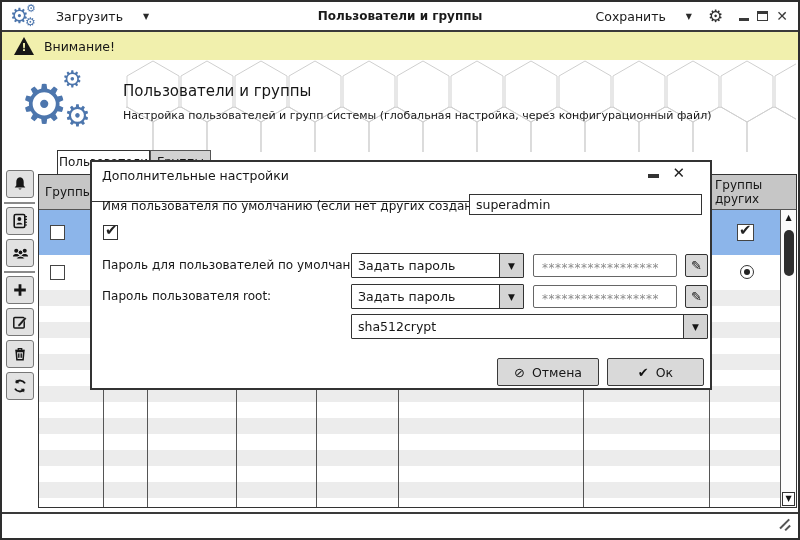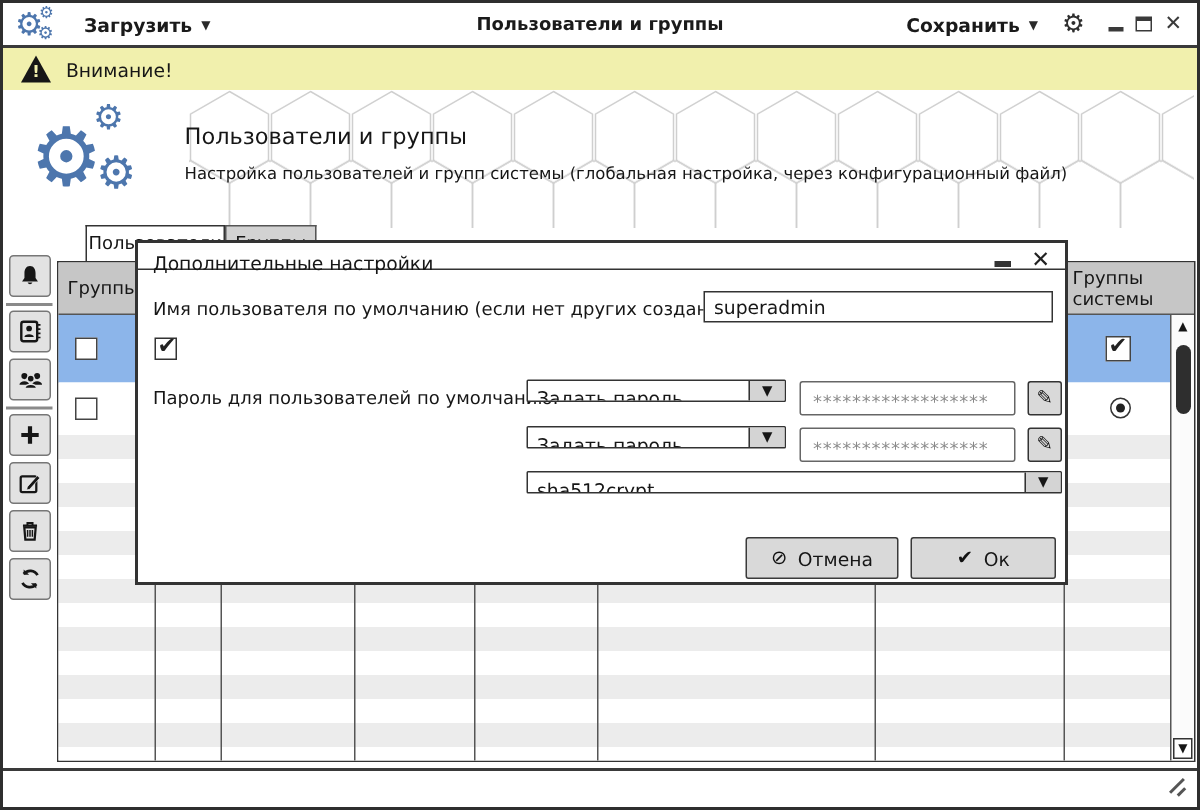--- a/index.html
+++ b/index.html
@@ -4,21 +4,21 @@
 <style>
   * { margin:0; padding:0; box-sizing:border-box; }
   html,body { width:800px; height:540px; font-family:"DejaVu Sans","Liberation Sans",sans-serif; background:#fff; }
   .window { position:relative; width:800px; height:540px; border:2px solid #2e2e2e; background:#fff; overflow:hidden; }
 
   
   .toolbar { position:absolute; left:0; top:0; width:100%; height:30px; background:#fff; border-bottom:2px solid #3a3a3a; }
   .tb-left { position:absolute; left:8px; top:0; height:28px; display:flex; align-items:center; gap:14px; }
   .tb-title { position:absolute; left:0; right:0; top:0; height:28px; display:flex; align-items:center; justify-content:center; font-size:12px; font-weight:700; color:#1a1a1a; }
   .tb-right { position:absolute; right:10px; top:0; height:28px; display:flex; align-items:center; gap:16px; }
-  .menu-item { display:flex; align-items:center; gap:6px; font-size:12.5px; color:#1a1a1a; cursor:default;font-weight:bold; }
+  .menu-item { display:flex; align-items:center; gap:20px; font-size:12.5px; color:#1a1a1a; cursor:default; }
   .dd-arrow { font-size:8px; color:#2a2a2a; }
   .gearlogo { position:relative; width:32px; height:27px; color:#4d76ad; }
   .gearlogo span { position:absolute; line-height:1; }
   .g-big { font-size:21px; left:0; top:3px; }
   .g-sm1 { font-size:11px; left:16px; top:0; }
   .g-sm2 { font-size:12px; left:15px; top:13px; }
   .settings-gear { font-size:17px; color:#2e2e2e; line-height:1; }
   .winctl { display:flex; align-items:center; gap:8px; }
   .ic-min { width:10px; height:3px; background:#3a3a3a; margin-top:6px; }
   .ic-max { width:11px; height:10px; border:1.5px solid #3a3a3a; border-top:3.5px solid #3a3a3a; }
@@ -63,29 +63,29 @@
   .cb-checked i { position:absolute; left:1px; top:-4px; font-style:normal; font-size:15px; font-weight:700; color:#222; }
   .radio { position:absolute; width:14px; height:14px; border:1.6px solid #333; border-radius:50%; background:#fff; }
   .radio i { position:absolute; left:2.6px; top:2.6px; width:6px; height:6px; background:#222; border-radius:50%; }
   .vscroll { position:absolute; right:0; top:35px; bottom:0; width:16px; background:#fbfbfb; border-left:1.2px solid #555; }
   .vs-up { position:absolute; top:3px; left:0; right:0; text-align:center; font-size:8px; color:#161616; }
   .vs-thumb { position:absolute; left:2.5px; right:2.5px; top:20px; height:46px; background:#2e2e2e; border-radius:7px; }
   .vs-down { position:absolute; left:1px; right:1px; bottom:1px; height:14px; border:1.2px solid #333; background:#fff; text-align:center; font-size:8px; color:#161616; line-height:12px; }
 
   
   .dialog { position:absolute; left:88px; top:158px; width:622px; height:230px; background:#fff; border:2px solid #333; z-index:10; }
-  .dlg-titlebar { position:absolute; left:0; top:0; right:0; height:18px; border-bottom:1.5px solid #333; }
+  .dlg-titlebar { position:absolute; left:0; top:0; right:15px; height:40px; border-bottom:1.5px solid #333; }
   .dlg-title { position:absolute; left:10px; top:6px; font-size:12.5px; color:#161616; }
   .dlg-min { position:absolute; right:36px; top:12px; width:11px; height:4px; background:#333; }
   .dlg-close { position:absolute; right:10px; top:4px; font-size:15px; font-weight:700; color:#222; line-height:1; }
   .dlg-label { position:absolute; font-size:12px; color:#161616; white-space:nowrap; }
   .dlg-input { position:absolute; left:377px; top:32px; width:233px; height:21px; border:1.5px solid #333; font-family:inherit; font-size:12.5px; color:#161616; padding:0 6px; background:#fff; }
   .dlg-cb { position:absolute; left:11px; top:63px; width:15px; height:15px; border:1.6px solid #333; background:#fff; }
   .dlg-cb i { position:absolute; left:1px; top:-5px; font-style:normal; font-size:15px; font-weight:700; color:#222; }
-  .combo { position:absolute; height:15px; border:1.6px solid #333; background:#fff; display:flex; border-radius:1px; }
+  .combo { position:absolute; height:25px; border:1.6px solid #333; background:#fff; display:flex; border-radius:1px; }
   .combo-txt { flex:1; font-size:12.5px; color:#161616; padding:4px 0 0 6px; overflow:hidden; white-space:nowrap; }
   .combo-btn { width:24px; background:#d4d4d4; border-left:1.6px solid #333; display:flex; align-items:center; justify-content:center; font-size:9px; color:#161616; }
   .pwfield { position:absolute; width:144px; height:23px; border:1.5px solid #666; background:#fff; font-size:12px; letter-spacing:0.5px; color:#8a8a8a; padding:6px 0 0 8px; overflow:hidden; white-space:nowrap; border-radius:2px; }
   .pencil-btn { position:absolute; width:23px; height:23px; background:#d9d9d9; border:1.5px solid #333; border-radius:2px; display:flex; align-items:center; justify-content:center; font-size:13px; color:#111; }
   .dlg-btn { position:absolute; top:196px; height:28px; background:#d9d9d9; border:1.6px solid #3a3a3a; border-radius:2px; display:flex; align-items:center; justify-content:center; gap:7px; font-size:12.5px; color:#161616; }
   .btn-ico { font-size:13px; color:#111; }
 
   
   .statusbar { position:absolute; left:0; right:0; bottom:0; height:26px; background:#fff; border-top:2px solid #3a3a3a; }
   .grip { position:absolute; right:6px; bottom:4px; width:16px; height:16px; }
@@ -210,21 +210,21 @@
 
   <div class="table">
     <div class="row1"></div>
     <div class="row2"></div>
     <div class="stripes"></div>
     <div class="thead">
       <div class="th-blocked">Группы</div>
     </div>
     <div class="th-status">
       <div>Группы</div>
-      <div>системы</div>
+      <div>других</div>
     </div>
     <div class="colline" style="left:64px"></div>
     <div class="colline" style="left:108px"></div>
     <div class="colline" style="left:197px"></div>
     <div class="colline" style="left:277px"></div>
     <div class="colline" style="left:359px"></div>
     <div class="colline" style="left:544px"></div>
     <div class="colline" style="left:670px"></div>
     <div class="cb" style="left:11px; top:50px"></div>
     <div class="cb cb-checked" style="left:698px; top:49px">
@@ -260,20 +260,21 @@
       <div class="combo-txt">Задать пароль</div>
       <div class="combo-btn">
           <span>▼</span>
         </div>
     </div>
     <div class="pwfield" style="left:441px; top:92px">******************</div>
     <div class="pencil-btn" style="left:593px; top:92px">
         <span>✎</span>
       </div>
 
+    <div class="dlg-label" style="left:10px; top:127px">Пароль пользователя root:</div>
     <div class="combo" style="left:259px; top:122px; width:173px">
       <div class="combo-txt">Задать пароль</div>
       <div class="combo-btn">
           <span>▼</span>
         </div>
     </div>
     <div class="pwfield" style="left:441px; top:123px">******************</div>
     <div class="pencil-btn" style="left:593px; top:123px">
         <span>✎</span>
       </div>

